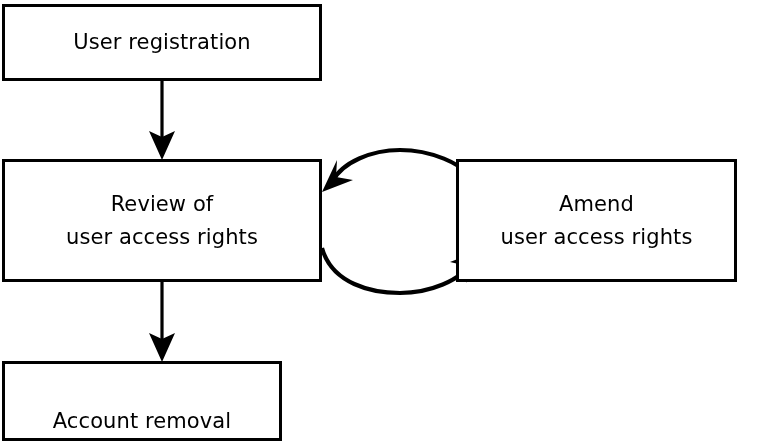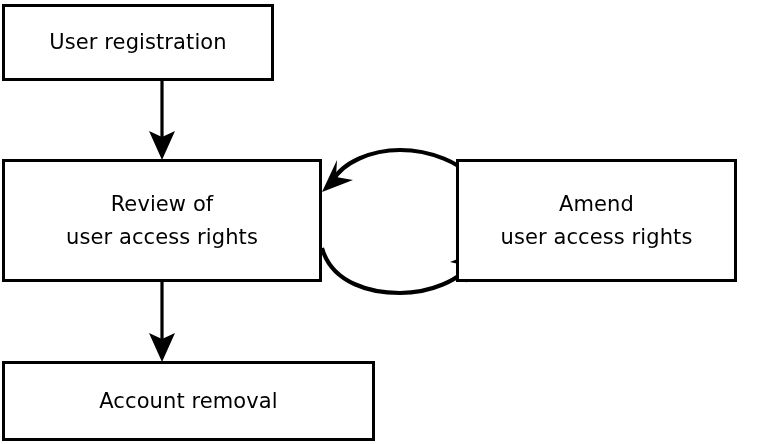--- a/index.html
+++ b/index.html
@@ -41,30 +41,30 @@
     font-family: "DejaVu Sans", sans-serif;
     font-size: 21px;
     line-height: 33px;
     color: #000000;
     text-align: center;
     white-space: pre-line;
     letter-spacing: 0.1px;
   }
   
   #node-user-registration {
-    left: 2px; top: 4px; width: 272px; height: 77px;
+    left: 2px; top: 4px; width: 320px; height: 77px;
   }
   #node-review {
     left: 2px; top: 159px; width: 320px; height: 123px;
   }
   #node-amend {
     left: 456px; top: 159px; width: 281px; height: 123px;
   }
   #node-account-removal {
-    left: 2px; top: 361px; width: 373px; height: 80px;
+    left: 2px; top: 361px; width: 280px; height: 80px; align-items: flex-end;
   }
 </style>
 </head>
 <body>
 
 <div id="diagram-canvas">
 
   <svg id="flow-svg" viewBox="0 0 764 444" xmlns="http://www.w3.org/2000/svg">
 
     <g>

